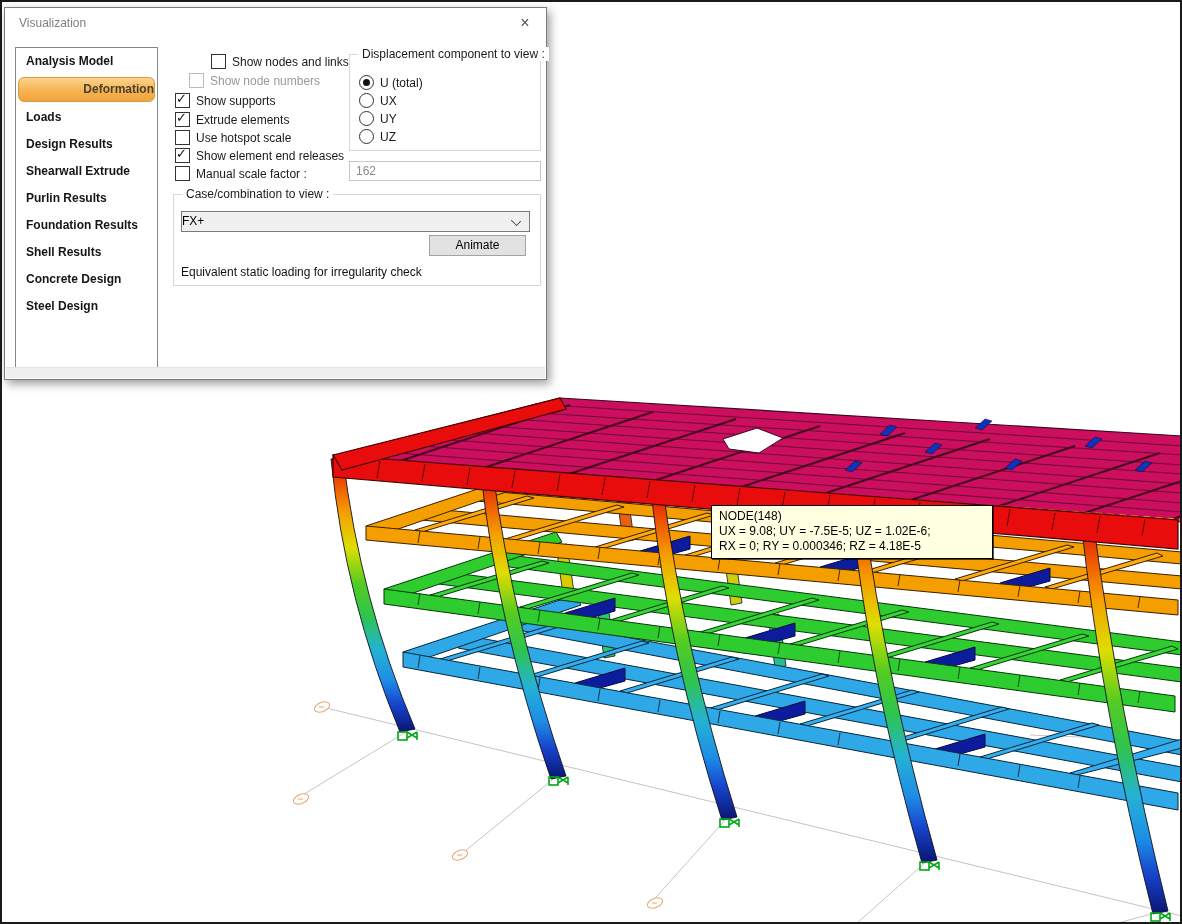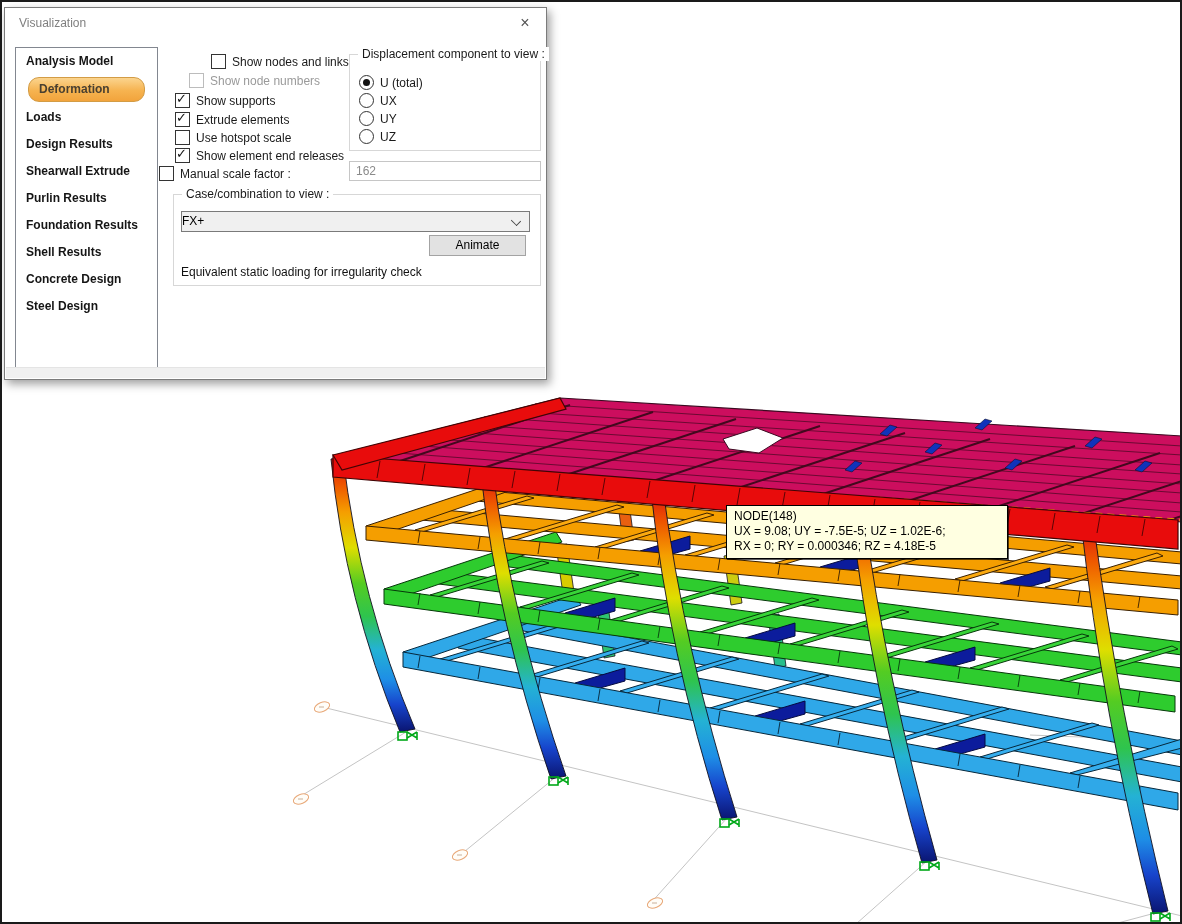--- a/index.html
+++ b/index.html
@@ -8,43 +8,43 @@
     font-family:"Liberation Sans", sans-serif;overflow:hidden;
   }
   .frame{position:absolute;inset:0;border:2px solid #1a1a1a;pointer-events:none;z-index:50;}
 
   
   .viewport{position:absolute;inset:0;}
   .viewport svg{position:absolute;left:0;top:0;}
 
   
   .node-tip{
-    position:absolute;left:726px;top:505px;width:266px;
+    position:absolute;left:711px;top:505px;width:266px;
     background:#ffffe1;border:1px solid #000;
     box-shadow:1px 1px 0 rgba(0,0,0,.65);
     padding:3px 7px 4px 7px;font-size:12px;line-height:15px;color:#000;z-index:5;
   }
 
   
   .dialog{
     position:absolute;left:4px;top:7px;width:541px;height:371px;background:#fff;
     border:1px solid #7b7b7b;box-shadow:3px 4px 9px rgba(0,0,0,.38);z-index:10;
     font-size:12px;color:#1a1a1a;
   }
   .titlebar{position:absolute;left:0;top:0;right:0;height:30px;background:#fff;}
   .title{position:absolute;left:14px;top:8px;color:#7f7f7f;font-size:12px;}
   .close-btn{position:absolute;right:11px;top:5px;width:20px;height:20px;color:#555;
     font-size:16px;line-height:20px;text-align:center;cursor:default;}
   .dlg-footer{position:absolute;left:1px;right:1px;bottom:1px;height:10px;background:#f0f0f0;border-top:1px solid #e4e4e4;}
 
   .listbox{position:absolute;left:10px;top:39px;width:141px;height:324px;border:1px solid #828790;background:#fff;}
   .lb-item{position:relative;height:27px;line-height:27px;padding-left:10px;font-weight:600;color:#151515;white-space:nowrap;}
   .lb-item.sel{
-    height:23px;line-height:23px;margin:2px 12px;border:1px solid #d39c45;border-radius:11px;
-    background:linear-gradient(#fbd48e,#f6b350 55%,#f2a43c);color:#4a4030;
+    height:23px;line-height:23px;margin:2px 2px;border:1px solid #d39c45;border-radius:6px;
+    background:linear-gradient(#fbd48e,#f6b350 55%,#f2a43c);color:#4a4030;text-align:right;
   }
 
   .cb-row{position:absolute;display:flex;align-items:center;gap:6px;white-space:nowrap;}
   .cb{width:13px;height:13px;border:1px solid #333;background:#fff;position:relative;flex:0 0 auto;}
   .cb .tick{position:absolute;left:0px;top:-3px;font-size:13px;color:#111;}
   .cb-row.disabled .cb{border-color:#bcbcbc;}
   .cb-row.disabled .lab{color:#9a9a9a;}
 
   .groupbox{position:absolute;border:1px solid #d7d7d7;background:#fff;}
   .groupbox .gb-title{position:absolute;top:-8px;left:8px;background:#fff;padding:0 4px;color:#1a1a1a;white-space:nowrap;}
@@ -307,21 +307,21 @@
   <label class="cb-row" style="left:170px;top:122px;">
     <span class="cb"></span>
     <span class="lab">Use hotspot scale</span>
   </label>
   <label class="cb-row" style="left:170px;top:140px;">
     <span class="cb">
         <span class="tick">✓</span>
       </span>
     <span class="lab">Show element end releases</span>
   </label>
-  <label class="cb-row" style="left:154px;top:158px;justify-content:space-between;">
+  <label class="cb-row" style="left:170px;top:158px;justify-content:space-between;">
     <span class="cb"></span>
     <span class="lab">Manual scale factor :</span>
   </label>
 
   <div class="textfield">162</div>
 
   <div class="groupbox" style="left:344px;top:46px;width:190px;height:95px;">
     <span class="gb-title">Displacement component to view :</span>
     <label class="rd-row" style="left:9px;top:20px;">
       <span class="rd on"></span>

